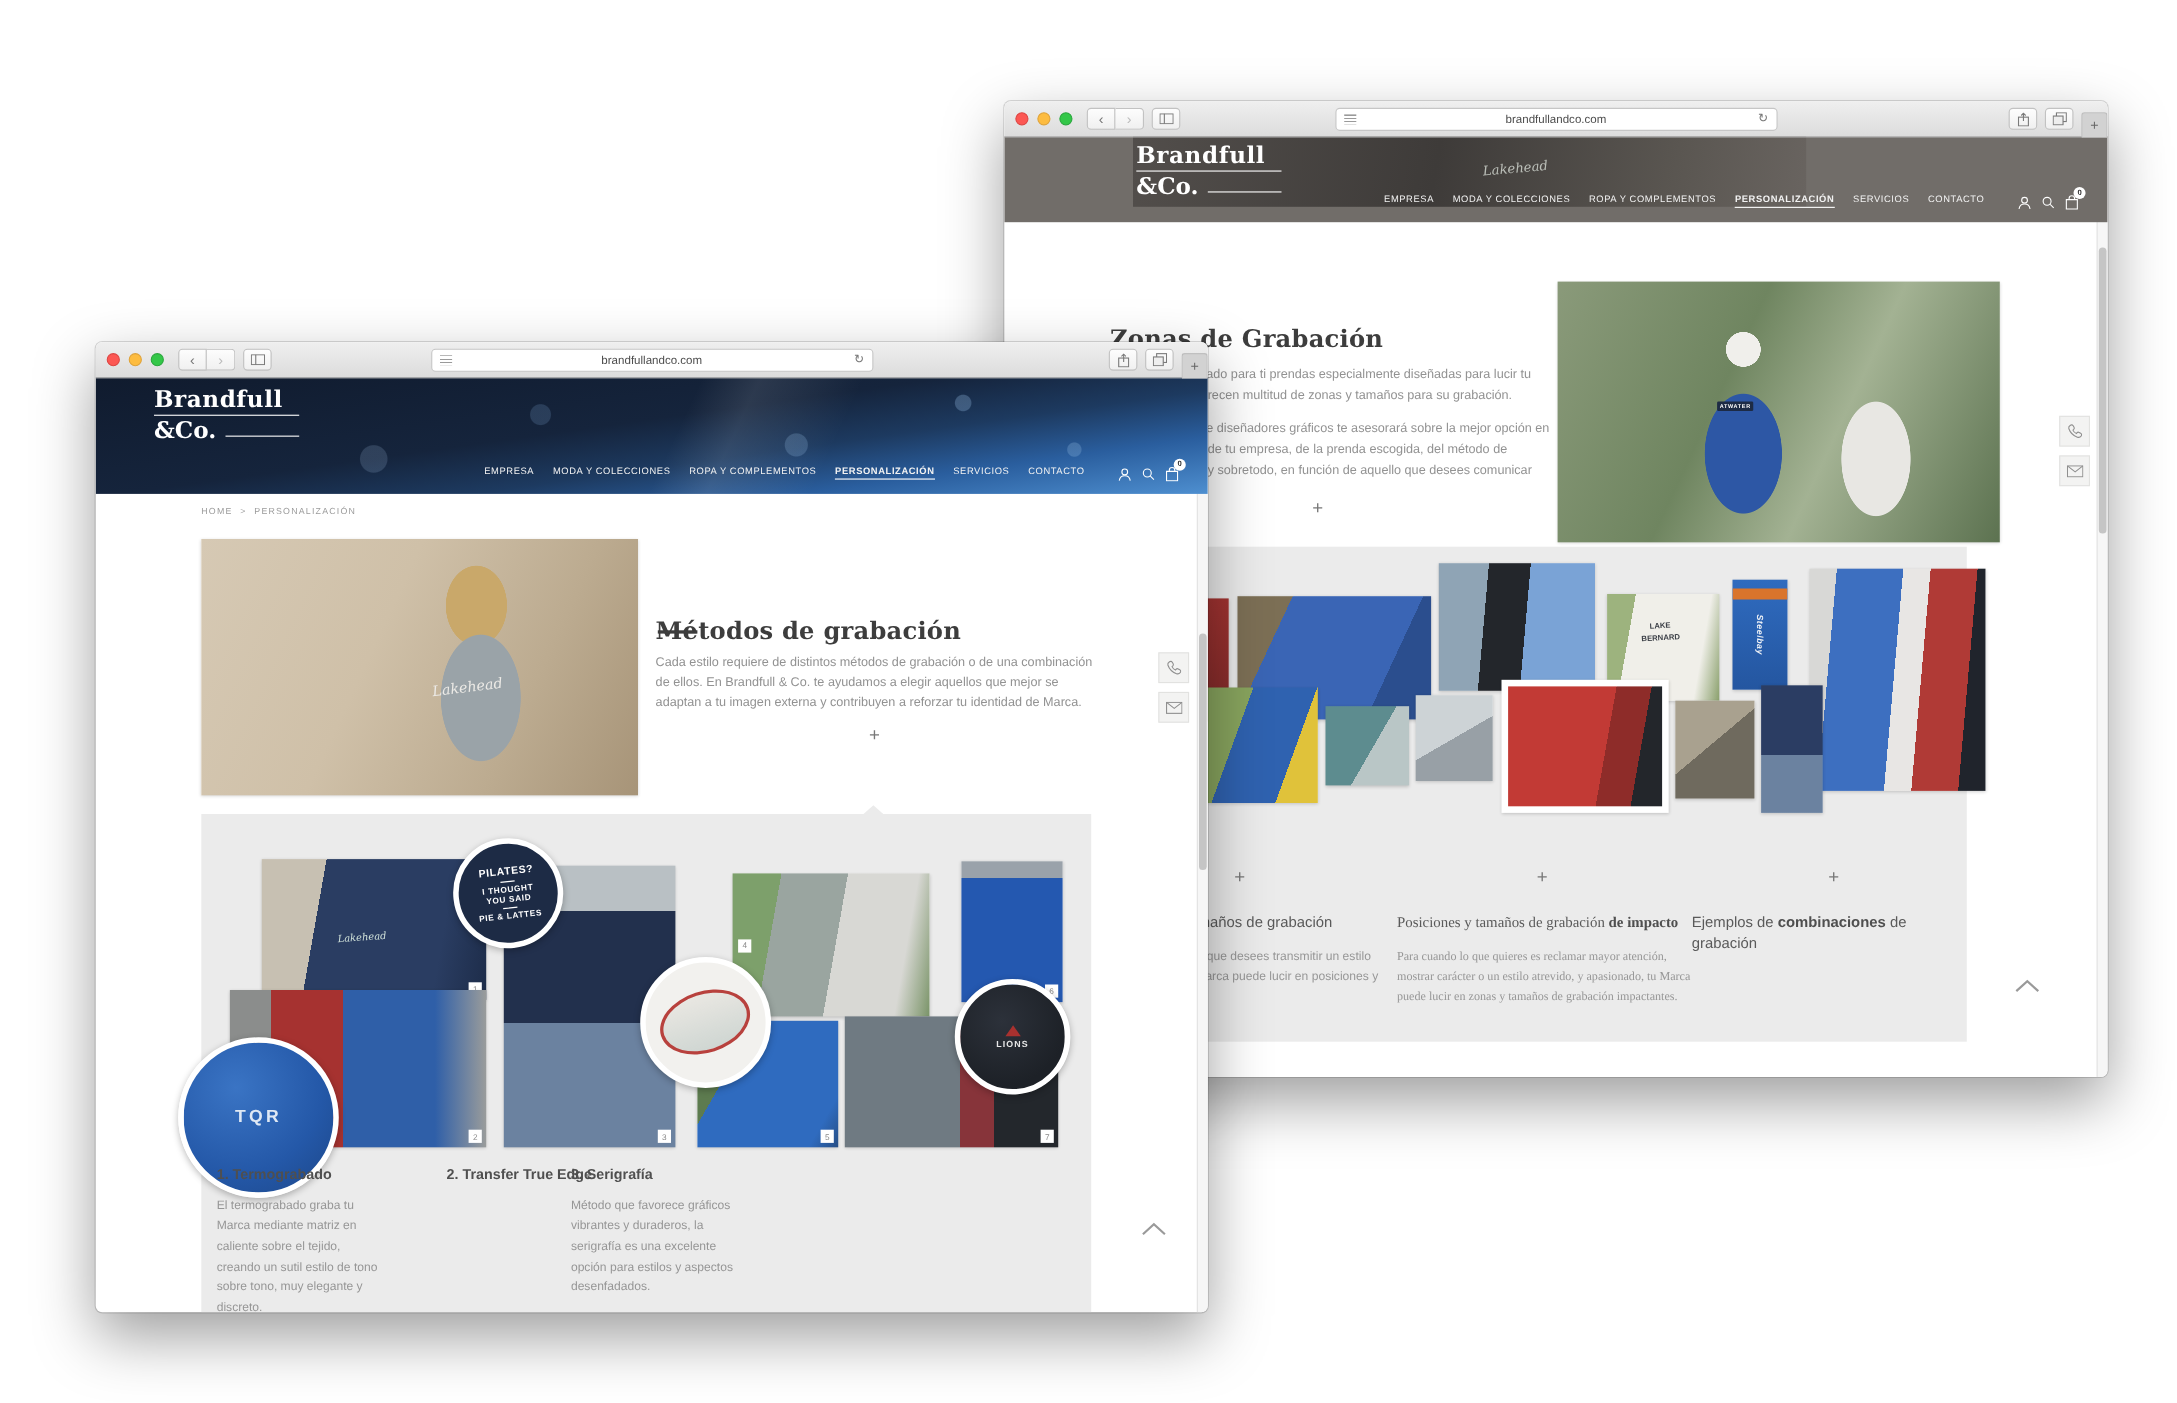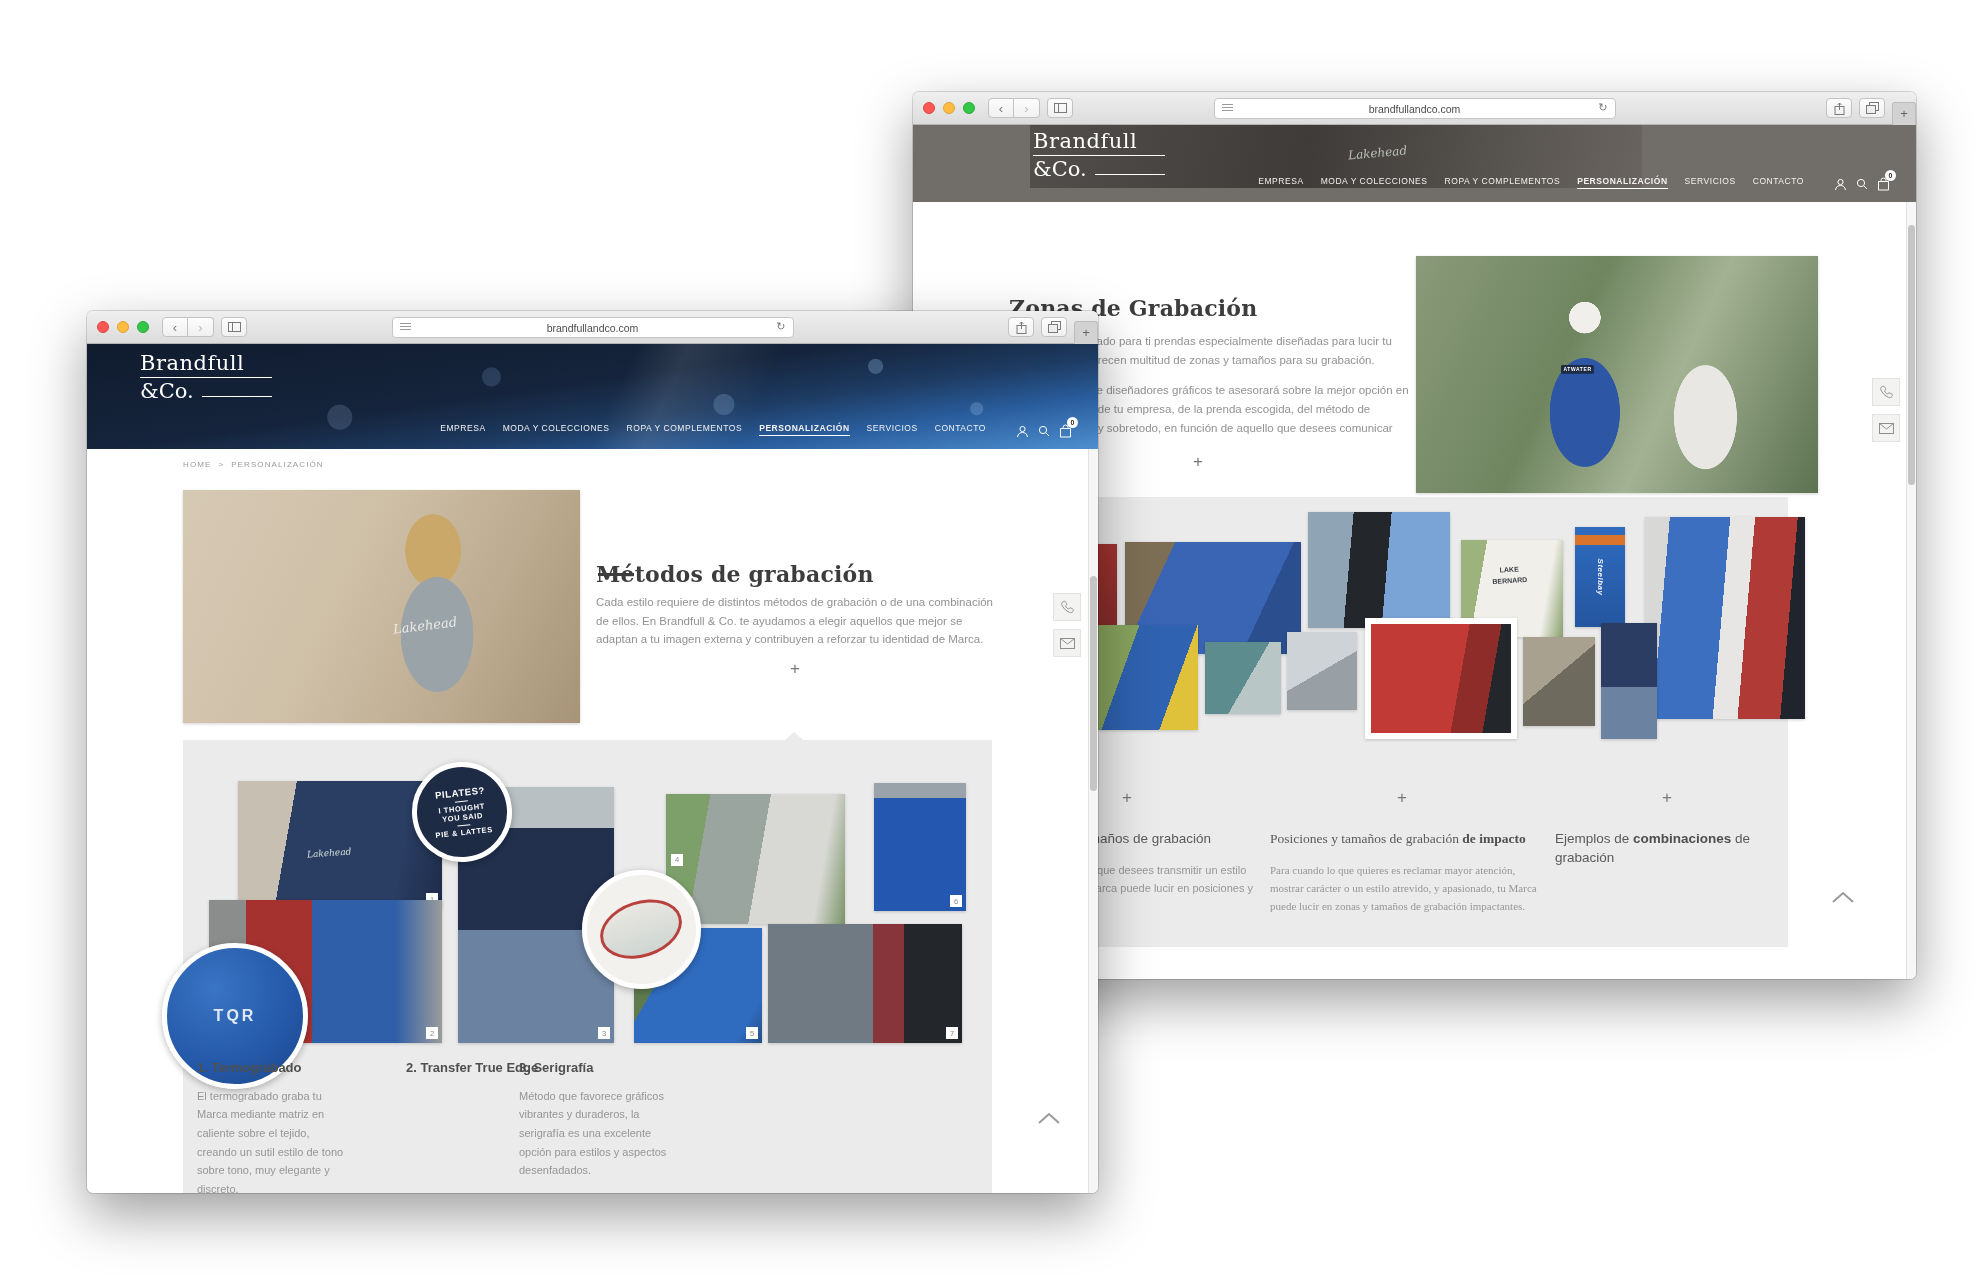--- a/index.html
+++ b/index.html
@@ -64,21 +64,21 @@
       radial-gradient(circle at 25% 70%,rgba(170,200,235,.18) 0 12px,transparent 13px),
       linear-gradient(172deg,#101b2e 0%,#15243c 44%,#1d3a60 62%,#2a5e9e 79%,#4e8fd0 100%);
   }
   #win-back .site-header{height:78px;background:#716d69;}
   .hdr-photo{
     position:absolute;left:117px;top:0;width:612px;height:64px;
     background:linear-gradient(100deg,#524e4b,#3e3b39 45%,#5a5651 80%,#696460);
   }
   .hdr-photo .script{position:absolute;left:52%;top:34%;transform:rotate(-5deg);
     font-family:"DejaVu Serif",serif;font-style:italic;font-size:12px;color:#cfd4cd;opacity:.85;}
-  .logo{position:absolute;width:132px;font-family:"DejaVu Serif",serif;font-weight:normal;line-height:1.05;}
+  .logo{position:absolute;width:132px;font-family:"DejaVu Serif",serif;font-weight:bold;line-height:1.05;}
   #win-front .logo{left:53px;top:9px;}
   #win-back .logo{left:120px;top:6px;}
   .logo-l1{display:block;font-size:21px;letter-spacing:.5px;border-bottom:1.5px solid #fff;padding-bottom:3px;}
   .logo-l2{display:flex;align-items:flex-end;font-size:21px;padding-top:2px;}
   .logo-l2 .line{flex:1;border-bottom:1.5px solid #fff;margin:0 0 5px 8px;height:0;}
   .main-nav{position:absolute;right:112px;bottom:13px;display:flex;gap:17px;
     font-size:8.5px;letter-spacing:.55px;color:#f2f2f2;white-space:nowrap;}
   .main-nav .nv{padding-bottom:2px;}
   .main-nav .active{border-bottom:1px solid #fff;font-weight:bold;}
   .hdr-icons{position:absolute;right:26px;bottom:11px;display:flex;gap:9px;align-items:center;}
@@ -321,21 +321,21 @@
   <span class="plus-mark" style="left:749px;top:696px;">+</span>
 
   <div class="zone-col" style="left:85px;top:738px;width:260px;">
     <h4><span>Posiciones y tamaños de grabación</span><b></b><span></span></h4>
     <p>Para aquellos el las que desees transmitir un estilo sutil o discreto, tu Marca puede lucir en posiciones y tamaños estándard.</p>
   </div>
   <div class="zone-col" style="left:357px;top:738px;width:268px;font-family:Liberation Serif, serif;">
     <h4><span>Posiciones y tamaños de grabación </span><b>de impacto</b><span></span></h4>
     <p>Para cuando lo que quieres es reclamar mayor atención, mostrar carácter o un estilo atrevido, y apasionado, tu Marca puede lucir en zonas y tamaños de grabación impactantes.</p>
   </div>
-  <div class="zone-col" style="left:625px;top:738px;width:252px;margin-left:17px;">
+  <div class="zone-col" style="left:625px;top:738px;width:252px;">
     <h4><span>Ejemplos de </span><b>combinaciones</b><span> de grabación</span></h4>
   </div>
 
   <span class="chev-up" style="left:918px;top:798px;">
     <svg width="24" height="13">
         <polyline points="2,11 12,2 22,11" fill="none" stroke="#9a9a9a" stroke-width="2"></polyline>
       </svg>
   </span>
 
   <div class="scrollbar">
@@ -493,20 +493,24 @@
     <span class="t big">PILATES?</span>
     <span class="dv"></span>
     <span class="t">I THOUGHT</span>
     <span class="t">YOU SAID</span>
     <span class="dv"></span>
     <span class="t">PIE &amp; LATTES</span>
   </div>
   <div class="circle c-oval" style="left:495px;top:559px;width:119px;height:119px;">
     <span class="in"></span>
   </div>
+  <div class="circle c-lions" style="left:781px;top:579px;width:105px;height:105px;">
+    <span class="mark"></span>
+    <span class="t">LIONS</span>
+  </div>
 
   <div class="method-col" style="left:110px;top:748px;width:148px;">
     <h4>1. Termograbado</h4>
     <p>El termograbado graba tu Marca mediante matriz en caliente sobre el tejido, creando un sutil estilo de tono sobre tono, muy elegante y discreto.</p>
   </div>
   <div class="method-col" style="left:272px;top:748px;width:150px;margin-left:47px;">
     <h4>2. Transfer True Edge</h4>
   </div>
   <div class="method-col" style="left:432px;top:748px;width:152px;">
     <h4>3. Serigrafía</h4>

